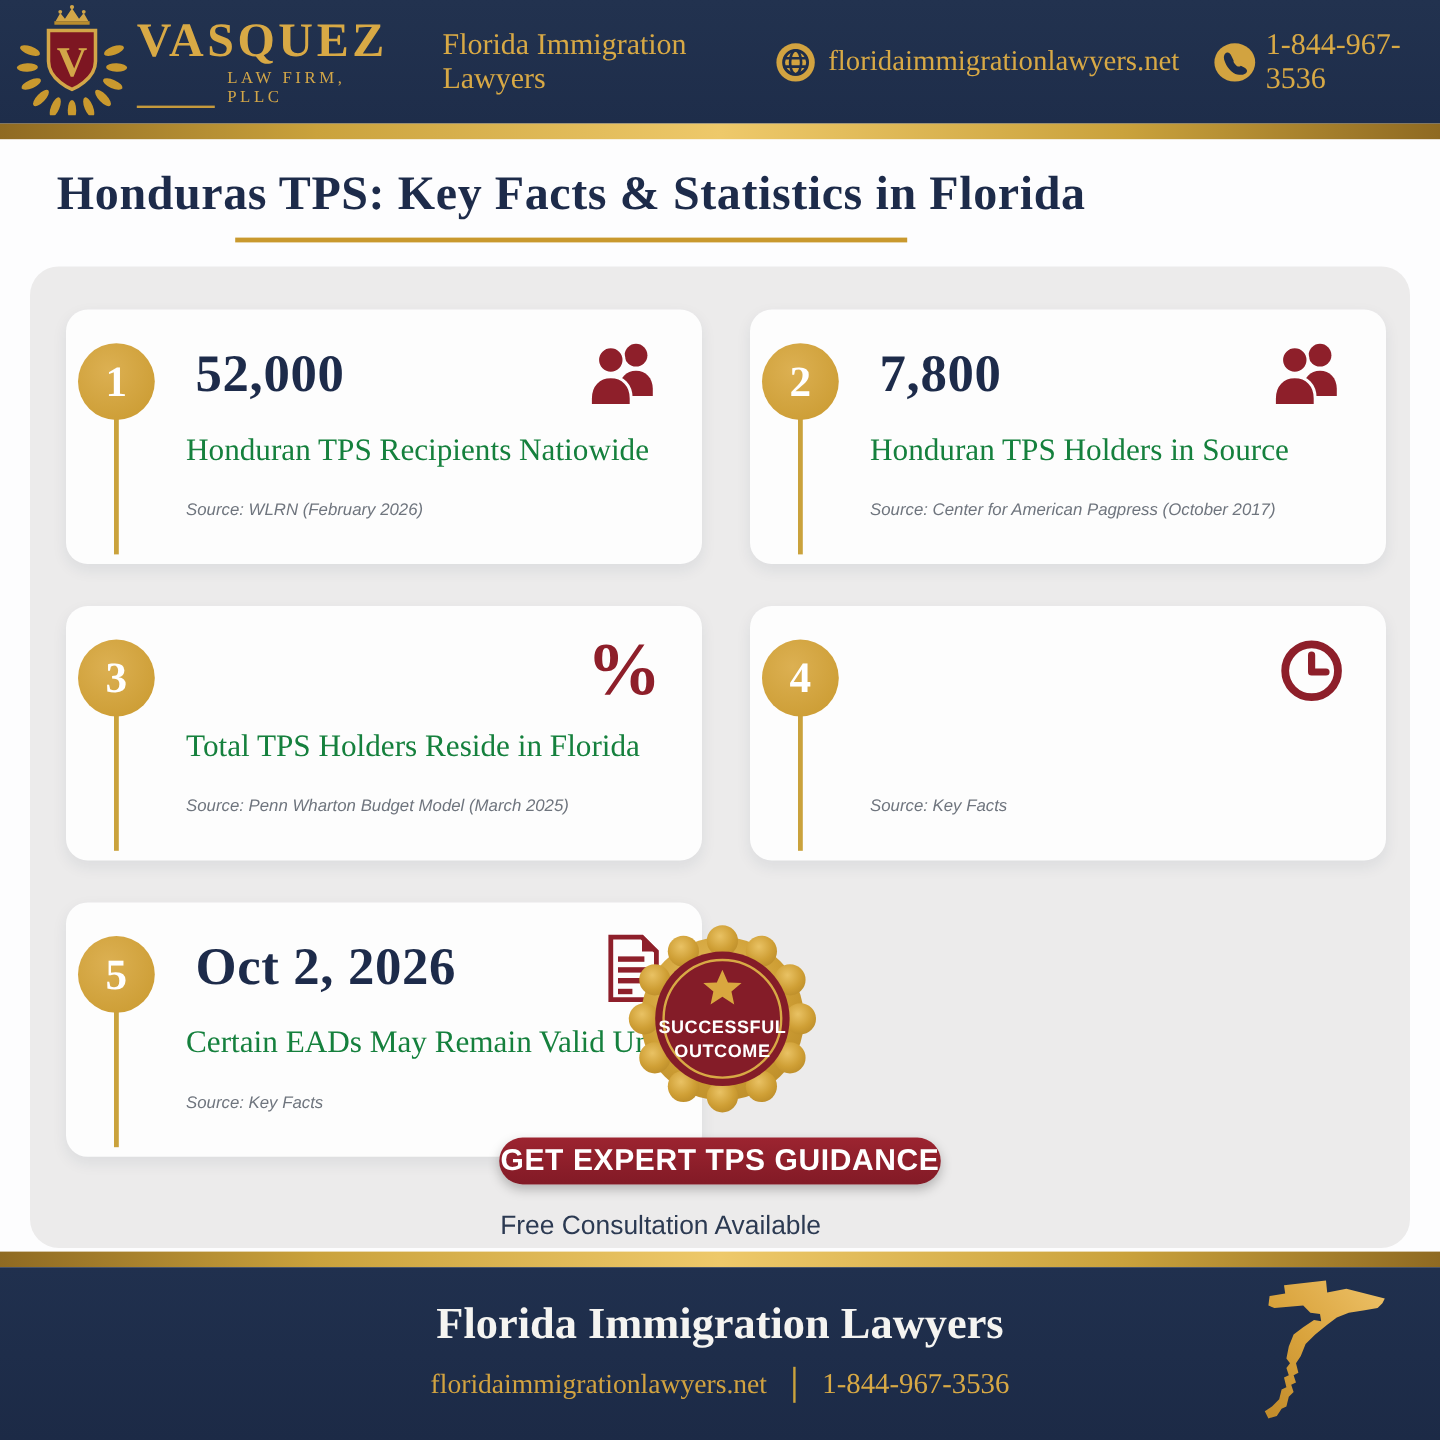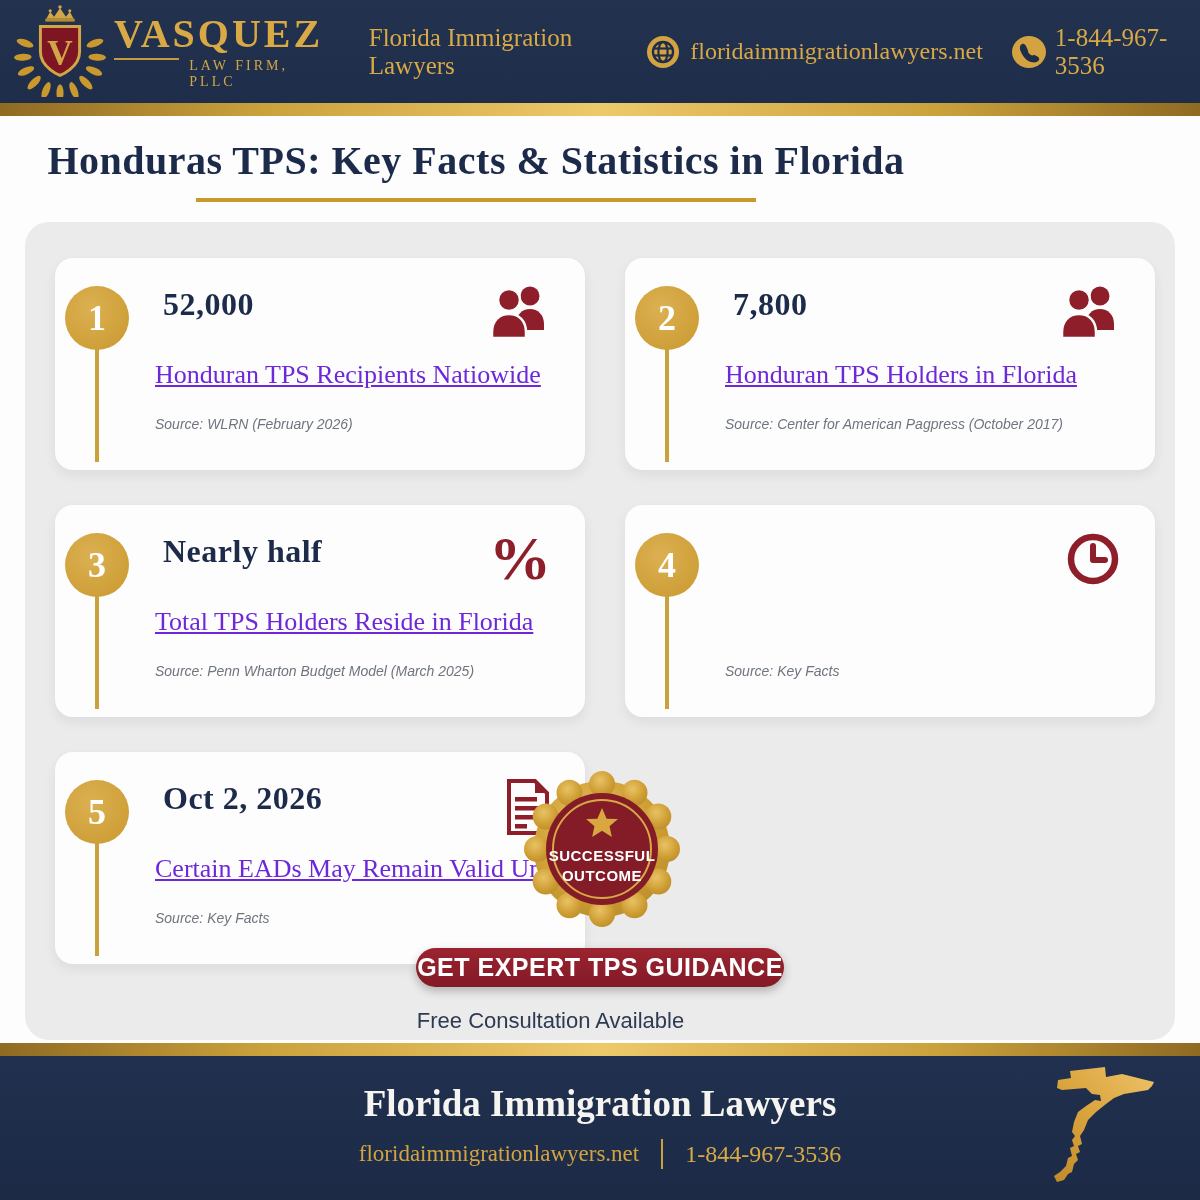--- a/index.html
+++ b/index.html
@@ -6,21 +6,21 @@
   body { font-family:"Liberation Serif", serif; background:#ffffff; }
   .page { position:relative; width:1200px; height:1200px; background:#fdfdfe; overflow:hidden; }
 
   
   .header { position:absolute; top:0; left:0; width:1200px; height:103px;
     background:linear-gradient(180deg,#22324f 0%,#1e2d4a 100%);
     display:flex; align-items:center; padding:0 18px 0 12px; }
   .logo-wrap { display:flex; align-items:center; }
   .wordmark { margin-left:6px; }
   .wordmark-name { font-size:40px; font-weight:bold; color:#d8a945; letter-spacing:3px; line-height:1; }
-  .wordmark-sub { display:flex; align-items:flex-start; margin-top:4px; }
+  .wordmark-sub { display:flex; align-items:flex-end; margin-top:4px; }
   .wordmark-line { width:72px; height:2px; background:#c59a3c; margin-right:10px; }
   .wordmark-subtext { font-size:14px; color:#d2a648; letter-spacing:3px; }
   .header-tagline { font-size:25px; color:#d8a945; margin-left:42px; }
   .header-contact { display:flex; align-items:center; margin-left:auto; }
   .hicon { width:34px; height:34px; flex:0 0 auto; }
   .header-site { font-size:24px; color:#d8a945; margin:0 28px 0 10px; }
   .header-phone { font-size:25px; color:#d8a945; margin-left:10px; }
 
   .gold-bar { position:absolute; left:0; width:1200px; height:13px;
     background:linear-gradient(90deg,#8f6a22 0%,#caa23c 22%,#eec96a 50%,#caa23c 78%,#8f6a22 100%); }
@@ -38,27 +38,27 @@
   .cards-grid { position:absolute; top:36px; left:30px; display:grid;
     grid-template-columns:530px 530px; column-gap:40px; row-gap:35px; }
   .card { position:relative; width:530px; height:212px; background:#fdfdfd;
     border-radius:18px; box-shadow:0 5px 12px rgba(30,45,74,0.08); }
   .card-5 { grid-column:1; }
   .num-circle { position:absolute; left:10px; top:28px; width:64px; height:64px;
     border-radius:50%; background:radial-gradient(circle at 40% 35%,#dcb052,#c9992e);
     color:#ffffff; font-size:36px; font-weight:bold;
     display:flex; align-items:center; justify-content:center; z-index:2; }
   .num-stem { position:absolute; left:40px; top:90px; bottom:8px; width:4px; background:#caa23c; }
-  .card-value { position:absolute; left:108px; top:28px; font-size:32px; font-weight:bold;
+  .card-value { position:absolute; left:108px; top:28px; font-size:44px; font-weight:bold;
     color:#1d2b4a; letter-spacing:0.5px; }
   .card-icon { position:absolute; right:34px; top:26px; width:62px; height:62px;
     display:flex; align-items:flex-start; justify-content:flex-end; }
   .pct { font-family:"Liberation Serif",serif; font-size:62px; font-weight:bold; color:#8e1f2a; line-height:0.9; }
   .card-label { position:absolute; left:100px; top:102px; font-size:26px; color:#24345356; }
-  .card-label { color:#6d28d9;text-decoration:underline; }
+  .card-label { color:#15803d; }
   .card-source { position:absolute; left:100px; top:158px; font-family:"Liberation Sans",sans-serif;
     font-style:italic; font-size:14px; color:#6f757e; }
 
   
   .badge { position:absolute; top:768px; left:521px; width:162px; height:162px; z-index:5; }
   .badge svg text { font-family:"Liberation Sans",sans-serif; font-weight:bold; }
 
   
   .cta-button { position:absolute; top:948px; left:50%; transform:translateX(-50%);
     width:368px; height:39px; border:none; border-radius:25px;
@@ -176,28 +176,27 @@
     <div class="num-stem"></div>
     <div class="card-value">7,800</div>
     <div class="card-icon">
             <svg width="62" height="56" viewBox="0 0 62 56">
               <circle cx="41" cy="12" r="9.5" fill="#8e1f2a"></circle>
               <path d="M27 40 c0 -9 6 -15 14 -15 s14 6 14 15 v6 h-28 z" fill="#8e1f2a"></path>
               <circle cx="20" cy="16" r="11" fill="#8e1f2a" stroke="#fdfdfd" stroke-width="2.5"></circle>
               <path d="M3 48 c0 -11 7 -18 17 -18 s17 7 17 18 v6 h-34 z" fill="#8e1f2a" stroke="#fdfdfd" stroke-width="2.5"></path>
             </svg>
           </div>
-    <div class="card-label">Honduran TPS Holders in Florida</div>
+    <div class="card-label">Honduran TPS Holders in Source</div>
     <div class="card-source">Source: Center for American Pagpress (October 2017)</div>
   </div>
 
   <div class="card card-3">
     <div class="num-circle">3</div>
     <div class="num-stem"></div>
-    <div class="card-value">Nearly half</div>
     <div class="card-icon">
             <span class="pct">%</span>
           </div>
     <div class="card-label">Total TPS Holders Reside in Florida</div>
     <div class="card-source">Source: Penn Wharton Budget Model (March 2025)</div>
   </div>
 
   <div class="card card-4">
     <div class="num-circle">4</div>
     <div class="num-stem"></div>

